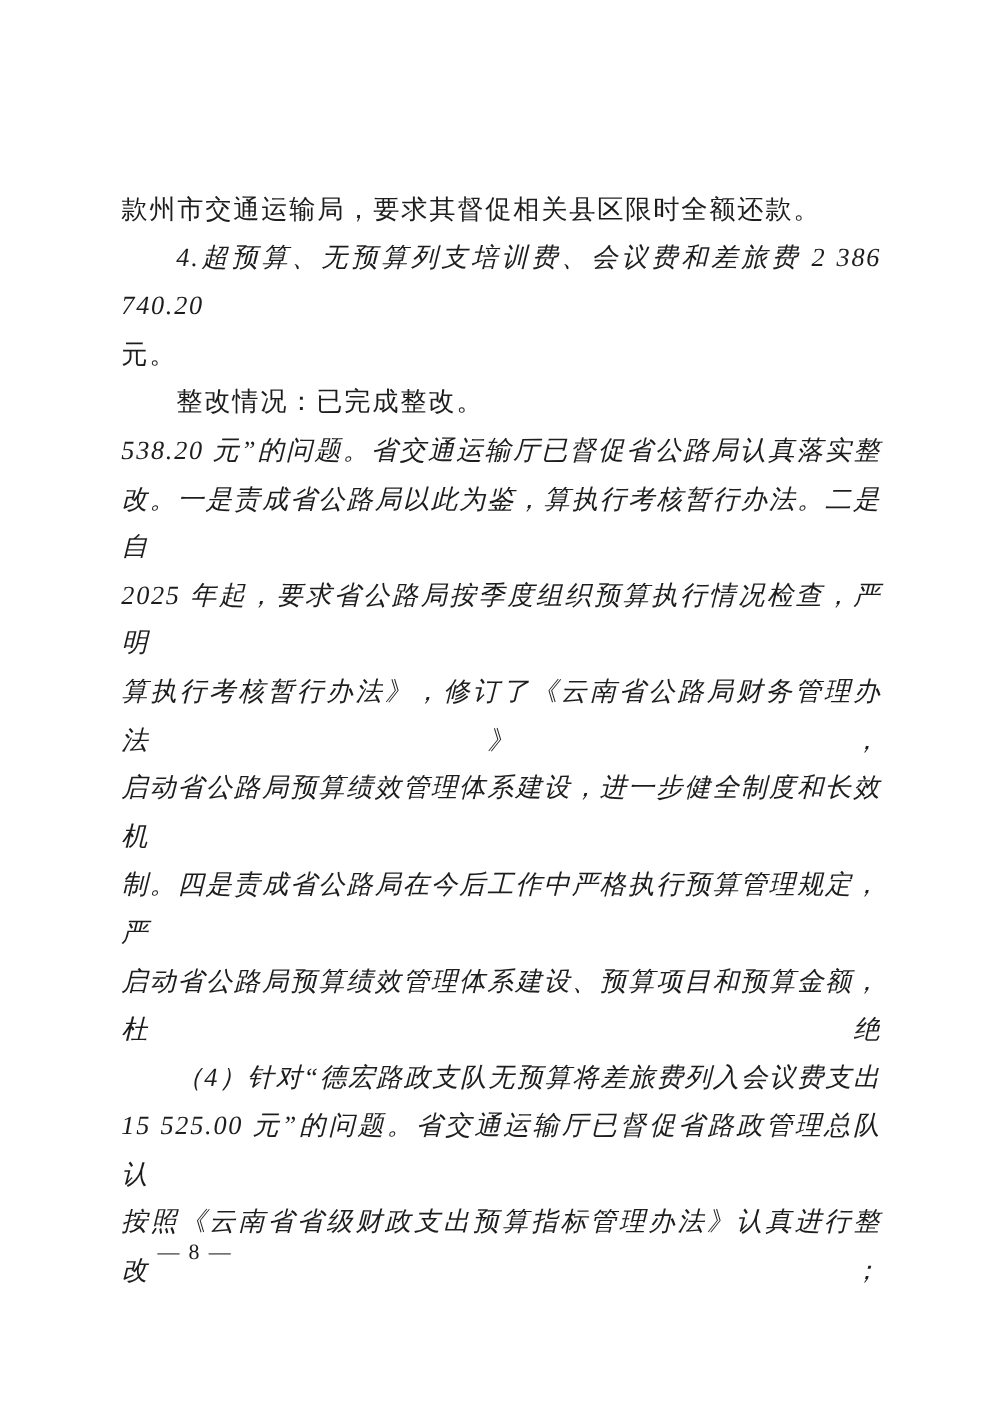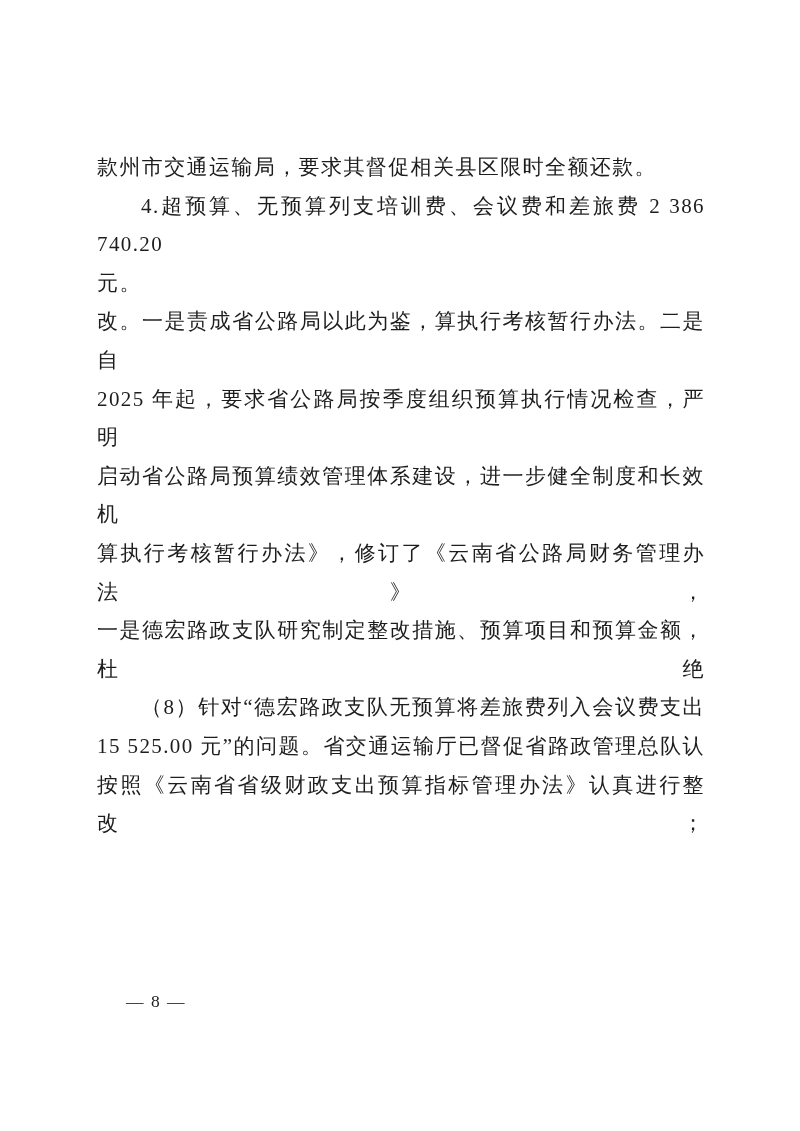--- a/index.html
+++ b/index.html
@@ -29,20 +29,21 @@
     margin: 0;
     padding: 0;
   }
   .line {
     display: block;
     text-align: justify;
     white-space: normal;
   }
   .fill {
     text-align-last: justify;
+    font-style: italic;
   }
   .indent {
     text-indent: 44px;
   }
   .footer {
     position: absolute;
     left: 126px;
     top: 991px;
     font-size: 17.5px;
     letter-spacing: 1.5px;
@@ -58,31 +59,36 @@
 
     <p class="para">
       <span class="line">款州市交通运输局，要求其督促相关县区限时全额还款。</span>
     </p>
 
     <p class="para">
       <span class="line indent fill">4.超预算、无预算列支培训费、会议费和差旅费 2 386 740.20</span>
       <span class="line">元。</span>
     </p>
 
-
     <p class="para">
-      <span class="line fill">改。一是责成省公路局以此为鉴，算执行考核暂行办法。二是自</span>
-      <span class="line fill">2025 年起，要求省公路局按季度组织预算执行情况检查，严明</span>
-      <span class="line fill">启动省公路局预算绩效管理体系建设，进一步健全制度和长效机</span>
-      <span class="line fill">算执行考核暂行办法》，修订了《云南省公路局财务管理办法》，</span>
-      <span class="line fill">一是德宏路政支队研究制定整改措施、预算项目和预算金额，杜绝</span>
+      <span class="line indent">整改情况：已完成整改。</span>
     </p>
 
     <p class="para">
-      <span class="line indent fill">（8）针对“德宏路政支队无预算将差旅费列入会议费支出</span>
+      <span class="line fill">538.20 元”的问题。省交通运输厅已督促省公路局认真落实整</span>
+      <span class="line fill">改。一是责成省公路局以此为鉴，算执行考核暂行办法。二是自</span>
+      <span class="line fill">2025 年起，要求省公路局按季度组织预算执行情况检查，严明</span>
+      <span class="line fill">算执行考核暂行办法》，修订了《云南省公路局财务管理办法》，</span>
+      <span class="line fill">启动省公路局预算绩效管理体系建设，进一步健全制度和长效机</span>
+      <span class="line fill">制。四是责成省公路局在今后工作中严格执行预算管理规定，严</span>
+      <span class="line fill">启动省公路局预算绩效管理体系建设、预算项目和预算金额，杜绝</span>
+    </p>
+
+    <p class="para">
+      <span class="line indent fill">（4）针对“德宏路政支队无预算将差旅费列入会议费支出</span>
       <span class="line fill">15 525.00 元”的问题。省交通运输厅已督促省路政管理总队认</span>
       <span class="line fill">按照《云南省省级财政支出预算指标管理办法》认真进行整改；</span>
 
     </p>
 
   </div>
 
   <div class="footer">— 8 —</div>
 
 </div>

